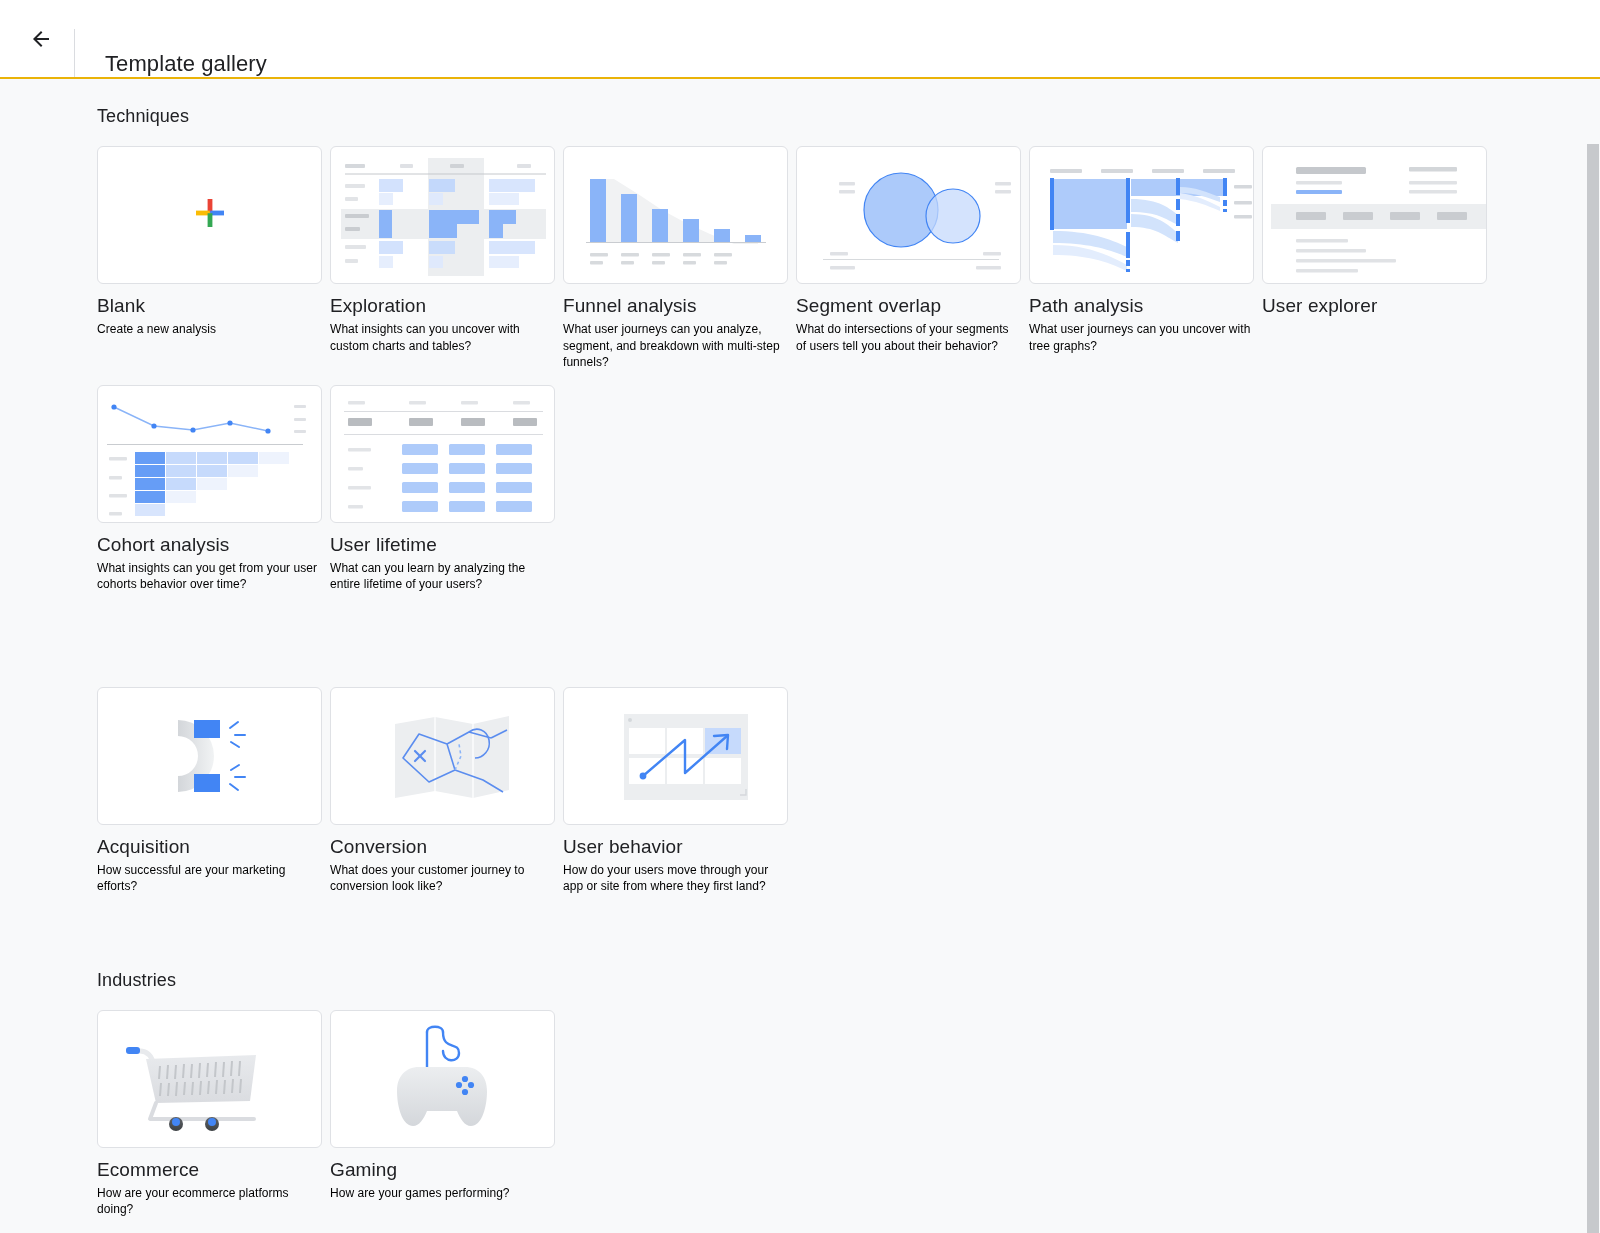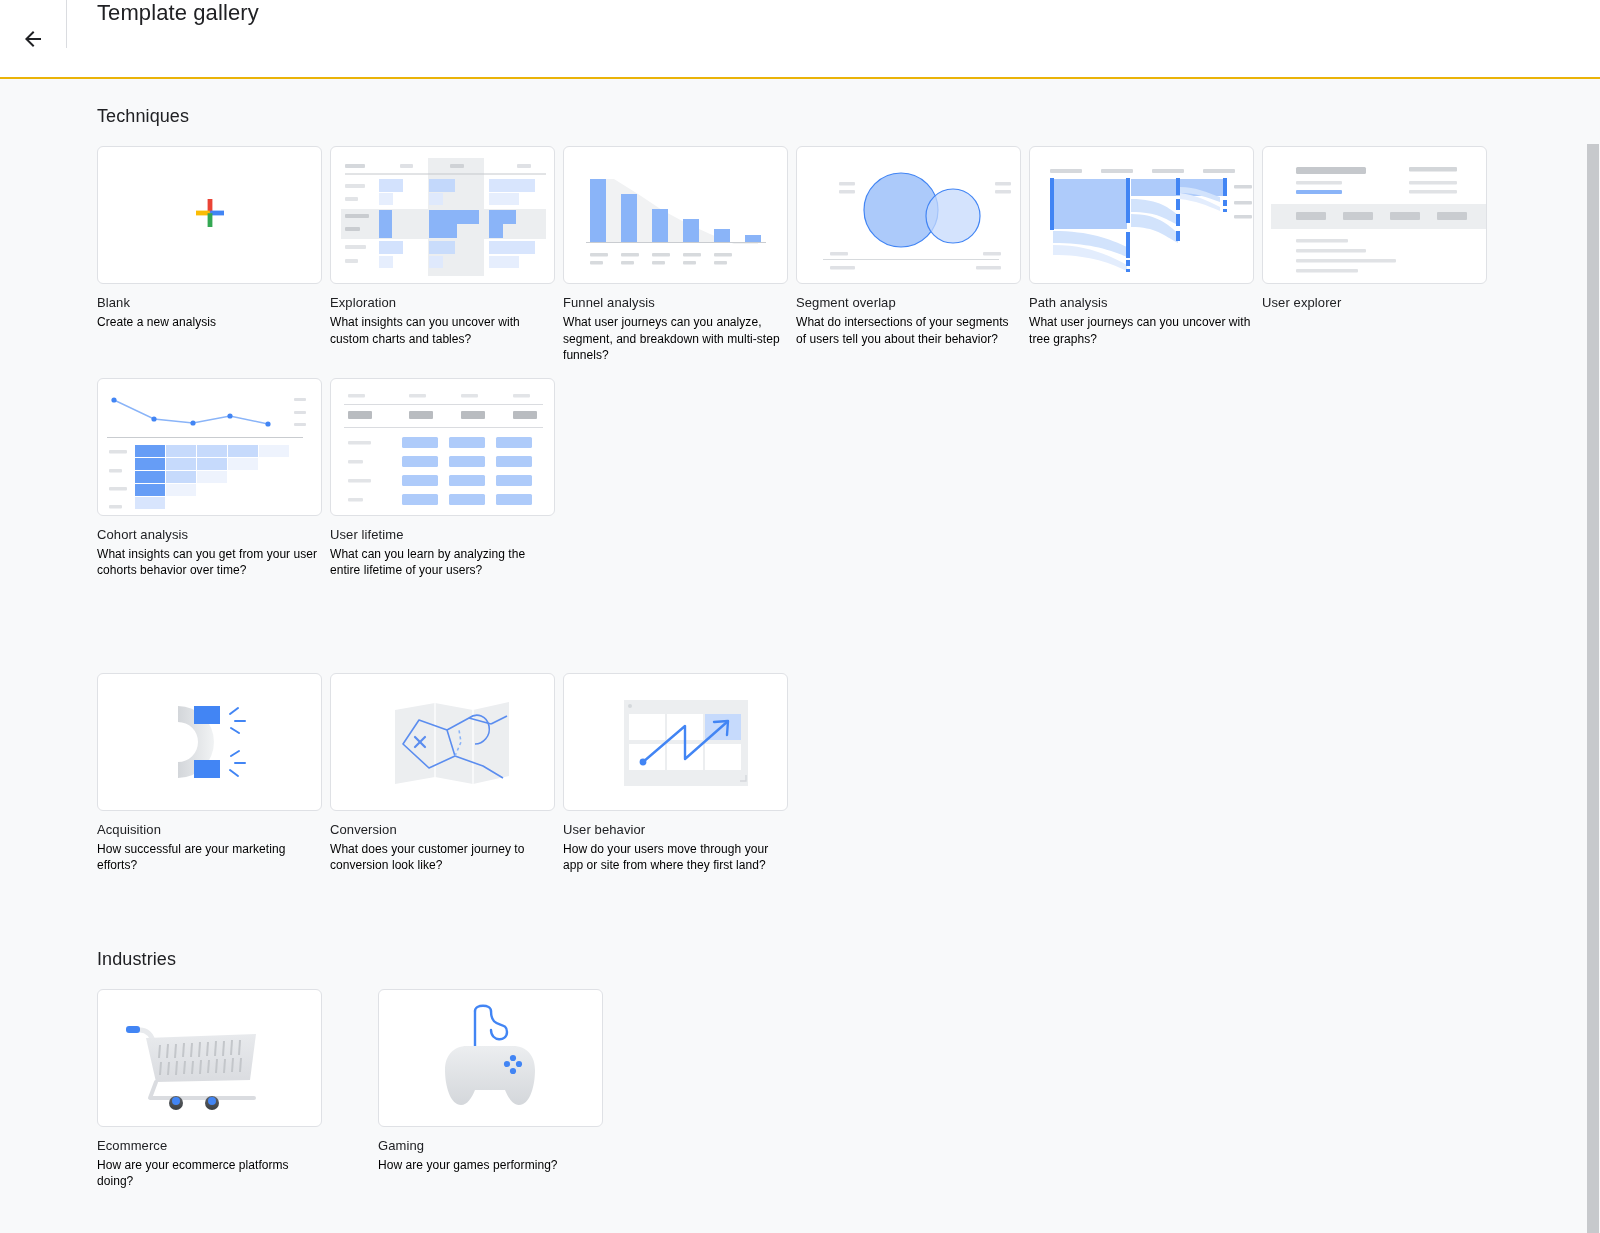--- a/index.html
+++ b/index.html
@@ -10,22 +10,23 @@
     background: #ffffff;
     font-family: "Liberation Sans", sans-serif;
     -webkit-font-smoothing: antialiased;
   }
 
   
   .topbar {
     height: 77px;
     background: #ffffff;
     display: flex;
-    align-items: flex-start;
+    align-items: flex-end;
     position: relative;
+    padding-left: 8px;
   }
   .back-btn {
     width: 66px;
     height: 77px;
     display: flex;
     align-items: center;
     justify-content: center;
     cursor: pointer;
   }
   .back-btn svg { display: block; }
@@ -77,21 +78,21 @@
     width: 225px;
     height: 138px;
     background: #ffffff;
     border: 1px solid #dfe1e5;
     border-radius: 6px;
     overflow: hidden;
     position: relative;
     cursor: pointer;
   }
   .card-name {
-    font-size: 13px;
+    font-size: 19px;
     color: #202124;
     margin-top: 11px;
     letter-spacing: .1px;
   }
   .card-desc {
     font-size: 12px;
     color: #000000;
     line-height: 16.5px;
     margin-top: 4px;
     width: 224px;
@@ -524,21 +525,21 @@
           <div class="card-name">User behavior</div>
           <div class="card-desc">How do your users move through your app or site from where they first land?</div>
         </div>
 
       </div>
     </div>
 
     <div class="section" style="padding-top:61px;">
       <div class="section-title">Industries</div>
 
-      <div class="card-grid" style="margin-top:19px;gap:48px;">
+      <div class="card-grid" style="margin-top:19px;">
 
         <div class="card-cell">
           <div class="card-thumb">
             <div class="ill">
               <svg width="225" height="138" viewBox="0 0 225 138" aria-hidden="true">
                 <defs>
                   <linearGradient id="cartGrad" x1="0" y1="0" x2="0" y2="1">
                     <stop offset="0" stop-color="#e8eaed"></stop>
                     <stop offset="1" stop-color="#dadce0"></stop>
                   </linearGradient>

